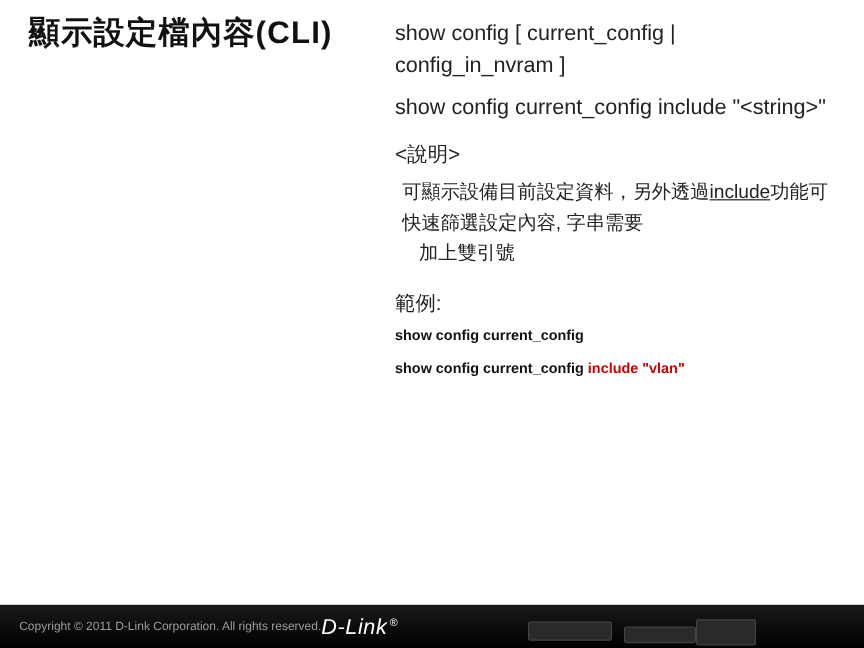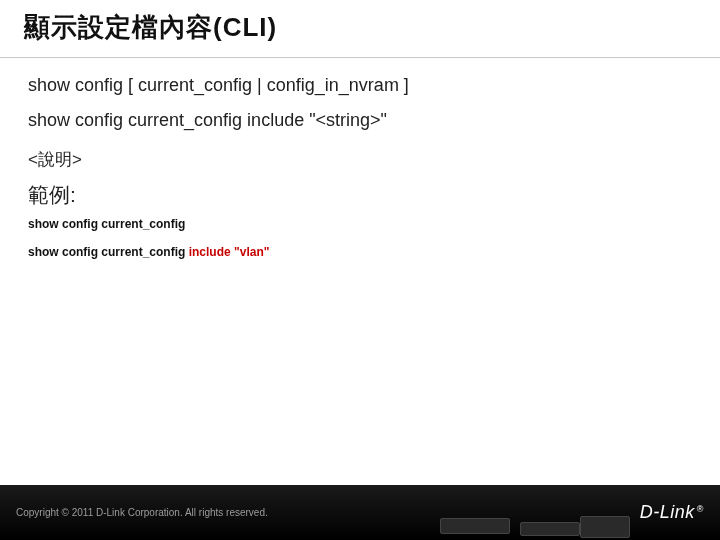--- a/index.html
+++ b/index.html
@@ -1,29 +1,29 @@
 <!DOCTYPE html>
 <html><head>
 <meta charset="utf-8">
 <style>
   * { margin: 0; padding: 0; box-sizing: border-box; }
   html, body { width: 720px; height: 540px; font-family: Arial, "Microsoft JhengHei", sans-serif; background: #fff; }
-  .slide { width: 720px; height: 540px; position: relative; background: #fff; display: flex; flex-direction: column; }
+  .slide { width: 720px; height: 540px; position: relative; background: #fff; display: flex; flex-direction: row; }
   .title-bar { padding: 10px 24px 12px 24px; border-bottom: 1px solid #c7c7c7; }
   .title-bar h1 { font-size: 26px; font-weight: 900; color: #111; letter-spacing: 1px; }
   .content { flex: 1; padding: 14px 28px 16px 28px; }
   .syntax-line { font-size: 18px; color: #222; margin-bottom: 8px; line-height: 1.5; }
-  .section-label { font-size: 17px; color: #222; margin-top: 14px; margin-bottom: 8px; }
+  .section-label { font-size: 17px; color: #222; margin-top: 14px; margin-bottom: 8px; font-family: Liberation Mono, monospace; }
   .desc { font-size: 16px; color: #222; line-height: 1.6; margin-left: 6px; margin-bottom: 16px; }
   .desc .ul { text-decoration: underline; }
   .desc .indent { display: block; margin-left: 14px; }
-  .example-label { font-size: 21px; color: #222; margin-top: 10px; margin-bottom: 8px; }
+  .example-label { font-size: 17px; color: #222; margin-top: 10px; margin-bottom: 8px; }
   .ex-line { font-size: 12px; font-weight: 700; color: #111; margin-top: 8px; margin-bottom: 14px; }
   .ex-line .red { color: #c70000; font-weight: 700; }
-  .footer { position: absolute; bottom: 0; left: 0; right: 0; height: 55px; background: linear-gradient(to bottom, #1a1a1a, #000); display: flex; align-items: center; justify-content: space-between; padding: 0 16px; }
+  .footer { position: absolute; bottom: 0; left: 0; right: 0; height: 36px; background: linear-gradient(to bottom, #1a1a1a, #000); display: flex; align-items: center; padding: 0 16px; }
   .copyright { color: #9c9c9c; font-size: 10px; }
   .logo { color: #fff; font-size: 18px; font-weight: 400; font-style: italic; letter-spacing: 0.5px; display: flex; align-items: baseline; }
   .logo .reg { font-size: 9px; font-style: normal; margin-left: 2px; position: relative; top: -6px; }
   .footer-deco { position: absolute; right: 90px; bottom: 0; width: 220px; height: 44px; pointer-events: none; }
   .footer-deco .sw { position: absolute; background: #2a2a2a; border: 1px solid #444; border-radius: 2px; }
 </style>
 </head>
 <body>
 
 <div class="slide">
@@ -31,20 +31,24 @@
   <div class="title-bar">
     <h1>顯示設定檔內容(CLI)</h1>
   </div>
 
   <div class="content">
     <div class="syntax-line">show config [ current_config | config_in_nvram  ]</div>
     <div class="syntax-line">show config current_config include "&lt;string&gt;"</div>
 
     <div class="section-label">&lt;說明&gt;</div>
 
+    <div class="desc">
+      <span>可顯示設備目前設定資料，另外透過</span><span class="ul">include</span><span>功能可快速篩選設定內容, 字串需要</span>
+      <span class="indent">加上雙引號</span>
+    </div>
 
     <div class="example-label">範例:</div>
 
     <div class="ex-line">show config current_config</div>
 
     <div class="ex-line">
       <span>show config current_config </span><span class="red">include "vlan"</span>
     </div>
   </div>
 

